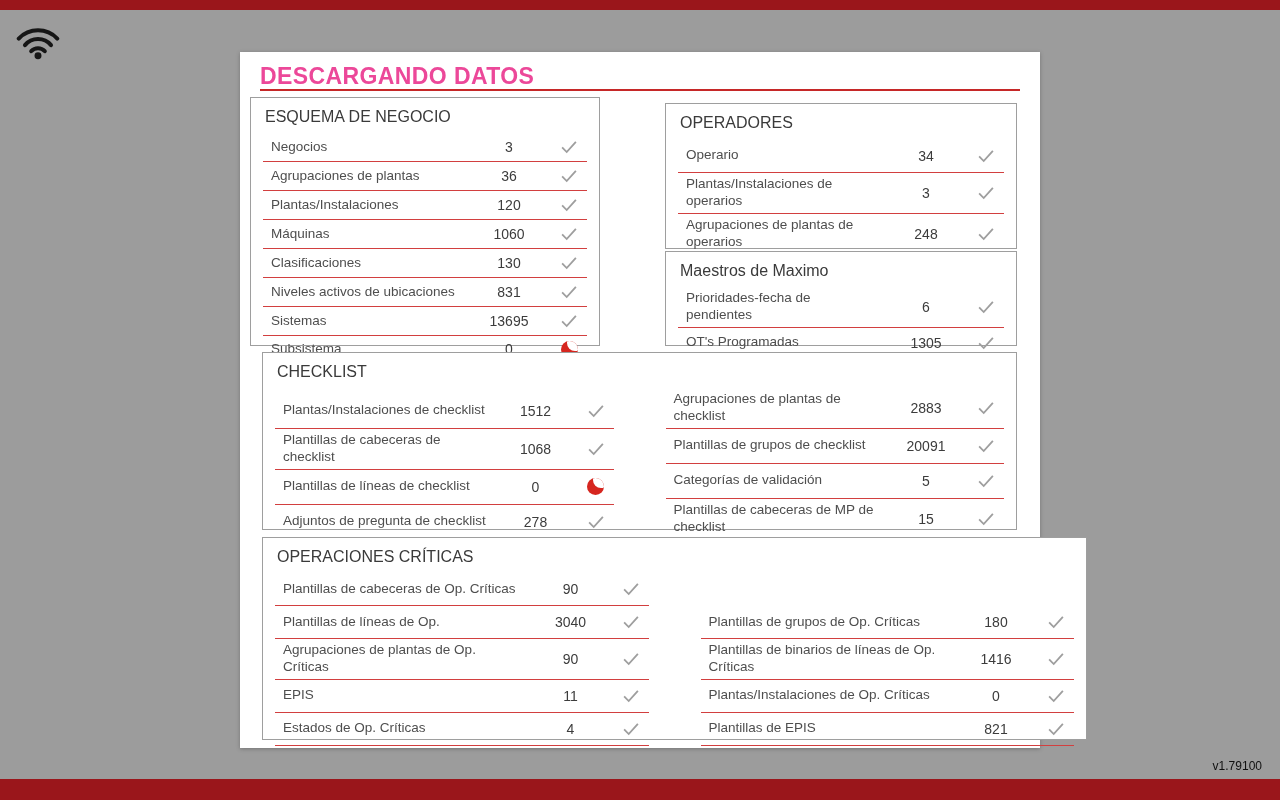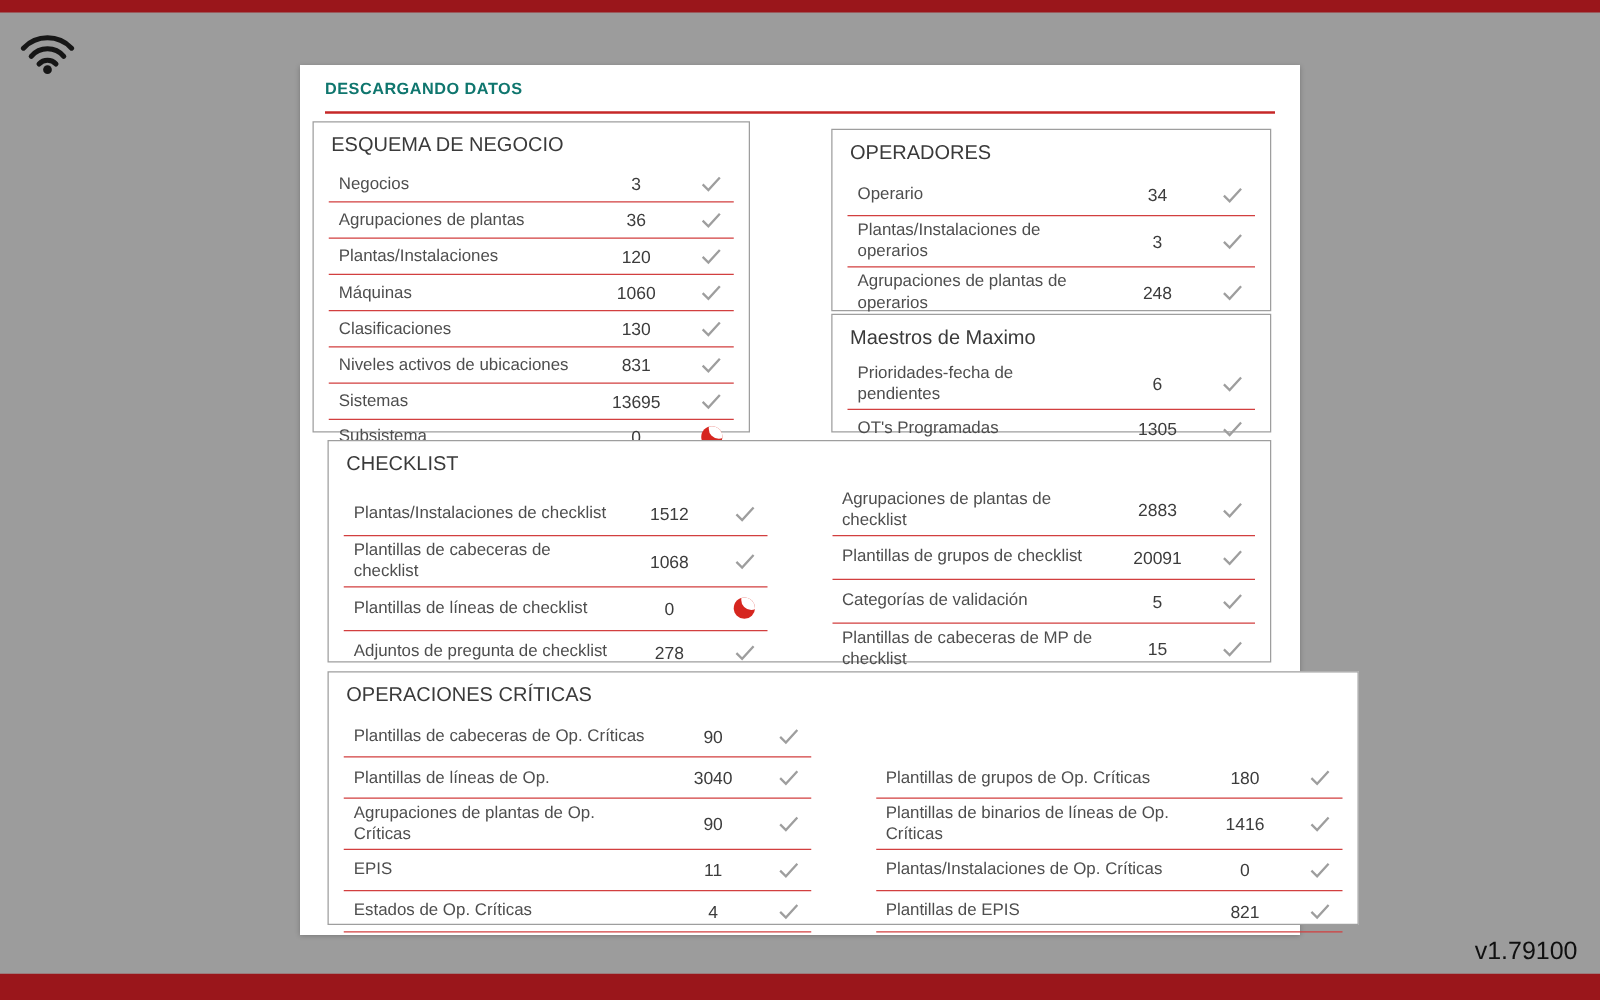--- a/index.html
+++ b/index.html
@@ -6,21 +6,21 @@
   html,body{width:1280px;height:800px}
   body{font-family:"Liberation Sans", sans-serif;background:#9c9c9c;position:relative;overflow:hidden}
 
   .bar{position:absolute;left:0;width:1280px;background:#9a161b}
   .bar-top{top:0;height:10px}
   .bar-bottom{bottom:0;height:21px}
 
   .wifi{position:absolute;left:16px;top:24px;width:44px;height:36px}
 
   .card{position:absolute;left:240px;top:52px;width:800px;height:696px;background:#ffffff;box-shadow:0 1px 4px rgba(0,0,0,.25)}
-  .page-title{position:absolute;left:20px;top:11px;font-size:13px;font-weight:600;color:#0f766e;letter-spacing:.4px}
+  .page-title{position:absolute;left:20px;top:11px;font-size:23px;font-weight:600;color:#ec4899;letter-spacing:.4px}
   .title-rule{position:absolute;left:20px;top:37px;width:760px;height:2px;background:#c62828}
 
   .panel{position:absolute;border:1px solid #9e9e9e;background:#fff;padding:7px 12px 0 12px}
   .panel h2{font-size:16px;font-weight:500;color:#3a3a3a;margin:3px 0 7px 2px}
   .panel-esquema{left:10px;top:45px;width:350px;height:249px}
   .panel-operadores{left:425px;top:51px;width:352px;height:146px}
   .panel-maestros{left:425px;top:199px;width:352px;height:95px}
   .panel-checklist{left:22px;top:300px;width:755px;height:178px}
   .panel-criticas{left:22px;top:485px;width:825px;height:203px}
 
@@ -34,21 +34,21 @@
   .panel-maestros .row{min-height:31px}
   .panel-checklist .row{min-height:35px}
   .panel-criticas .row{min-height:33px}
 
   .cols{display:flex;gap:52px;align-items:flex-end}
   .cols .rows{flex:1;min-width:0}
 
   .crescent{position:relative;width:17px;height:17px;border-radius:50%;display:block;overflow:hidden;background:#d6261f}
   .crescent::before{content:"";position:absolute;width:16px;height:16px;border-radius:50%;background:#fff;left:6px;top:-6px}
 
-  .version{position:absolute;right:18px;bottom:27px;font-size:20px;color:#101010}
+  .version{position:absolute;right:18px;bottom:27px;font-size:12px;color:#101010}
 </style>
 </head>
 <body>
 
 <div class="bar bar-top"></div>
 
 <div class="wifi">
   <svg width="44" height="36" viewBox="0 0 24 19">
     <path d="M1.5 7.6 A 14.5 14.5 0 0 1 22.5 7.6" stroke="#161616" stroke-width="2.2" fill="none" stroke-linecap="round"></path>
     <path d="M4.9 11.2 A 9.3 9.3 0 0 1 19.1 11.2" stroke="#161616" stroke-width="2.2" fill="none" stroke-linecap="round"></path>

